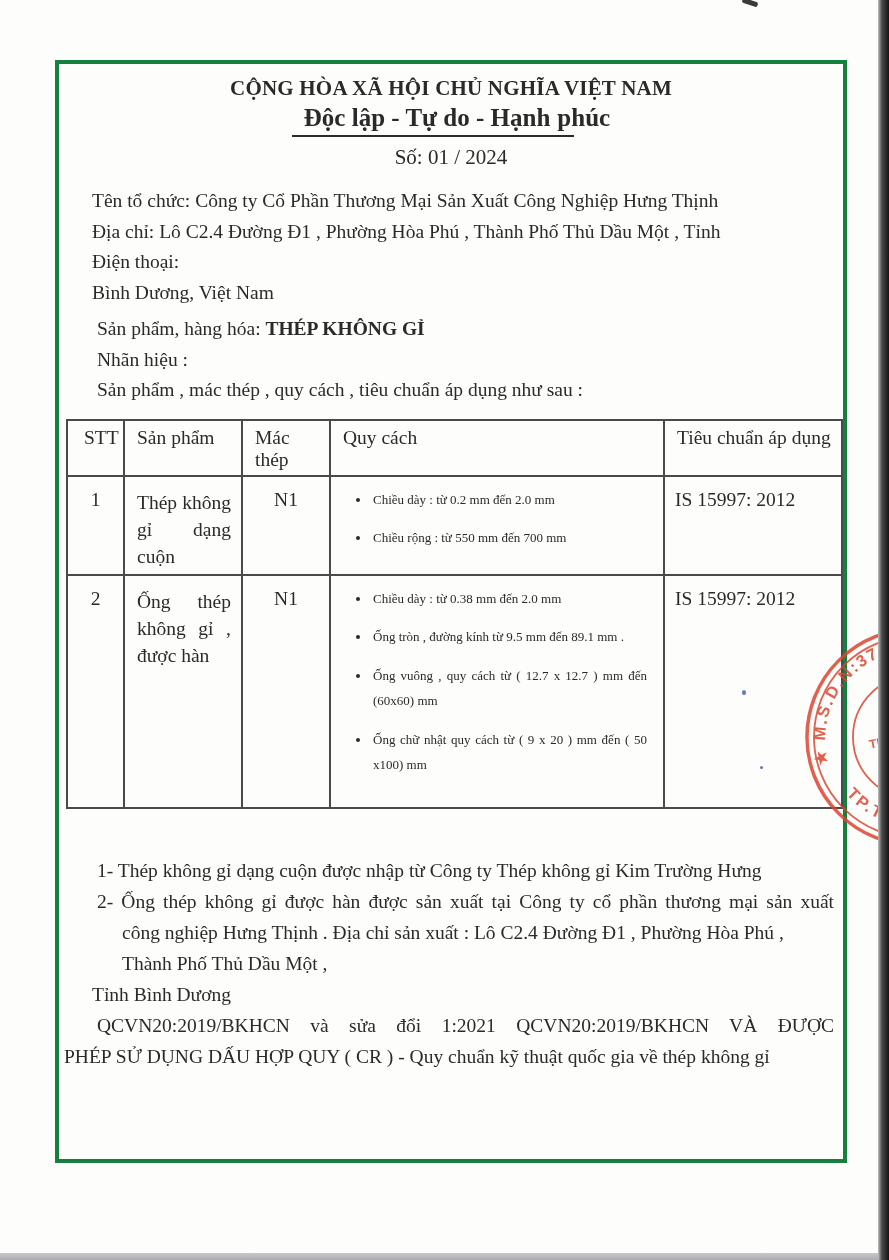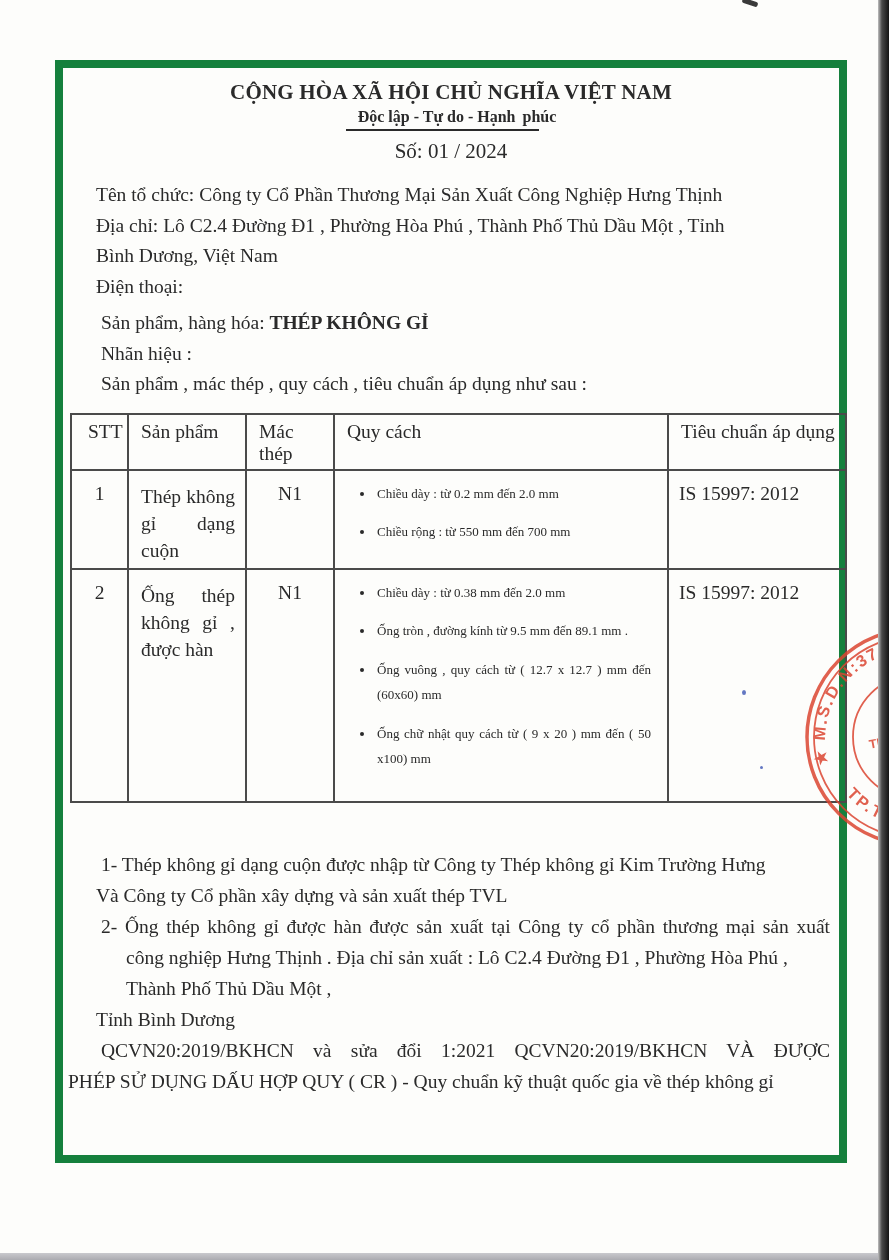--- a/index.html
+++ b/index.html
@@ -21,28 +21,28 @@
     position:absolute; bottom:0; left:0; width:100%; height:7px;
     background:linear-gradient(to bottom,#c9c9cd 0,#ababb0 100%);
     z-index:8;
   }
   .scan-mark-top{
     position:absolute; top:0; left:742px; width:16px; height:5px;
     background:#3a3a3a; transform:rotate(18deg); border-radius:2px; z-index:7;
   }
   .doc-border{
     position:absolute; left:55px; top:60px; width:792px; height:1103px;
-    border:8px solid #15803d;
+    border:4px solid #15803d;
     background:transparent;
   }
   .center{ text-align:center; }
   .national-title{
     margin-top:12px; font-size:21px; font-weight:bold; letter-spacing:.2px;
   }
-  .motto{ margin-top:3px; font-size:16px; font-weight:bold; }
+  .motto{ margin-top:3px; font-size:25px; font-weight:bold; }
   .motto .u{
     border-bottom:2.5px solid #2a2a2a;
     padding:0 24px 3px 12px;
     display:inline-block;
   }
   .motto .tail{ margin-left:-17px; }
   .doc-title{ margin-top:26px; font-size:26px; font-weight:bold; letter-spacing:.5px; }
   .doc-number{ margin-top:8px; font-size:21px; }
   .info{ margin-top:16px; padding:0 10px 0 33px; font-size:19.5px; line-height:30.5px; }
   .bold{ font-weight:bold; }
@@ -97,22 +97,22 @@
   <div class="center national-title">CỘNG HÒA XÃ HỘI CHỦ NGHĨA VIỆT NAM</div>
 
   <div class="center motto"><span class="u">Độc lập - Tự do - Hạnh</span><span class="tail">phúc</span></div>
 
 
   <div class="center doc-number">Số: 01 / 2024</div>
 
   <div class="info">
     <div>Tên tổ chức: Công ty Cổ Phần Thương Mại Sản Xuất Công Nghiệp Hưng Thịnh</div>
     <div>Địa chỉ: Lô C2.4 Đường Đ1 , Phường Hòa Phú , Thành Phố Thủ Dầu Một , Tỉnh</div>
+    <div>Điện thoại:</div>
     <div>Bình Dương, Việt Nam</div>
-    <div>Điện thoại:</div>
   </div>
 
   <div class="intro-rows">
     <div><span>Sản phẩm, hàng hóa: </span><span class="bold">THÉP KHÔNG GỈ</span></div>
     <div>Nhãn hiệu :</div>
     <div>Sản phẩm , mác thép , quy cách , tiêu chuẩn áp dụng như sau :</div>
   </div>
 
   <table>
     <colgroup>
@@ -154,21 +154,20 @@
           <li>Ống chữ nhật quy cách từ ( 9 x 20 ) mm đến ( 50 x100) mm</li>
         </ul>
       </td>
       <td class="tc">IS 15997: 2012</td>
     </tr>
   </tbody>
     </table>
 
   <div class="notes">
     <div class="l">1-  Thép không gỉ dạng cuộn được nhập từ Công ty Thép không gỉ Kim Trường Hưng</div>
-    <div class="l0">Và Công ty Cổ phần xây dựng và sản xuất thép TVL</div>
     <div class="l stretch">2-  Ống thép không gỉ được hàn được sản xuất tại Công ty cổ phần thương mại sản xuất</div>
     <div class="lw">công nghiệp Hưng Thịnh . Địa chỉ sản xuất : Lô C2.4 Đường Đ1 , Phường Hòa Phú ,</div>
     <div class="lw">Thành Phố Thủ Dầu Một ,</div>
     <div class="l0">Tỉnh Bình Dương</div>
     <div class="l stretch">QCVN20:2019/BKHCN và sửa đổi 1:2021 QCVN20:2019/BKHCN VÀ ĐƯỢC</div>
     <div class="lout">PHÉP SỬ DỤNG DẤU HỢP QUY ( CR ) -  Quy chuẩn kỹ thuật quốc gia về thép không gỉ</div>
   </div>
 
 </div>
 

